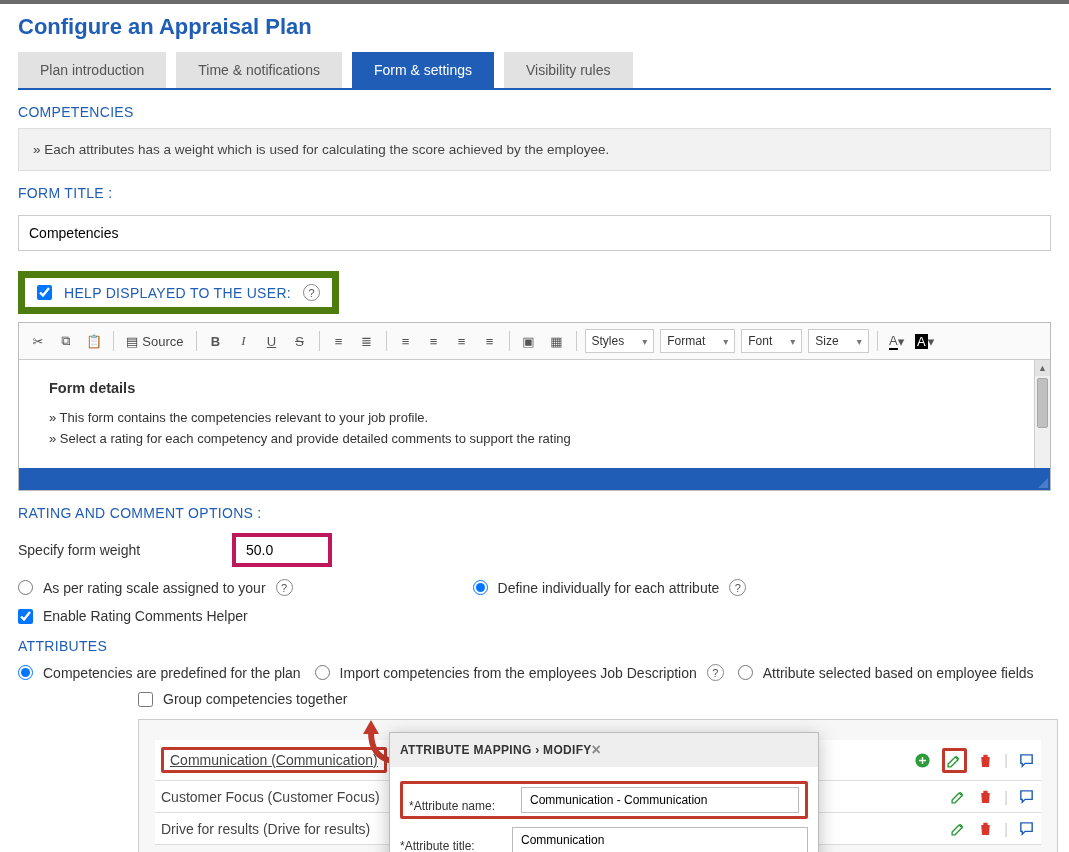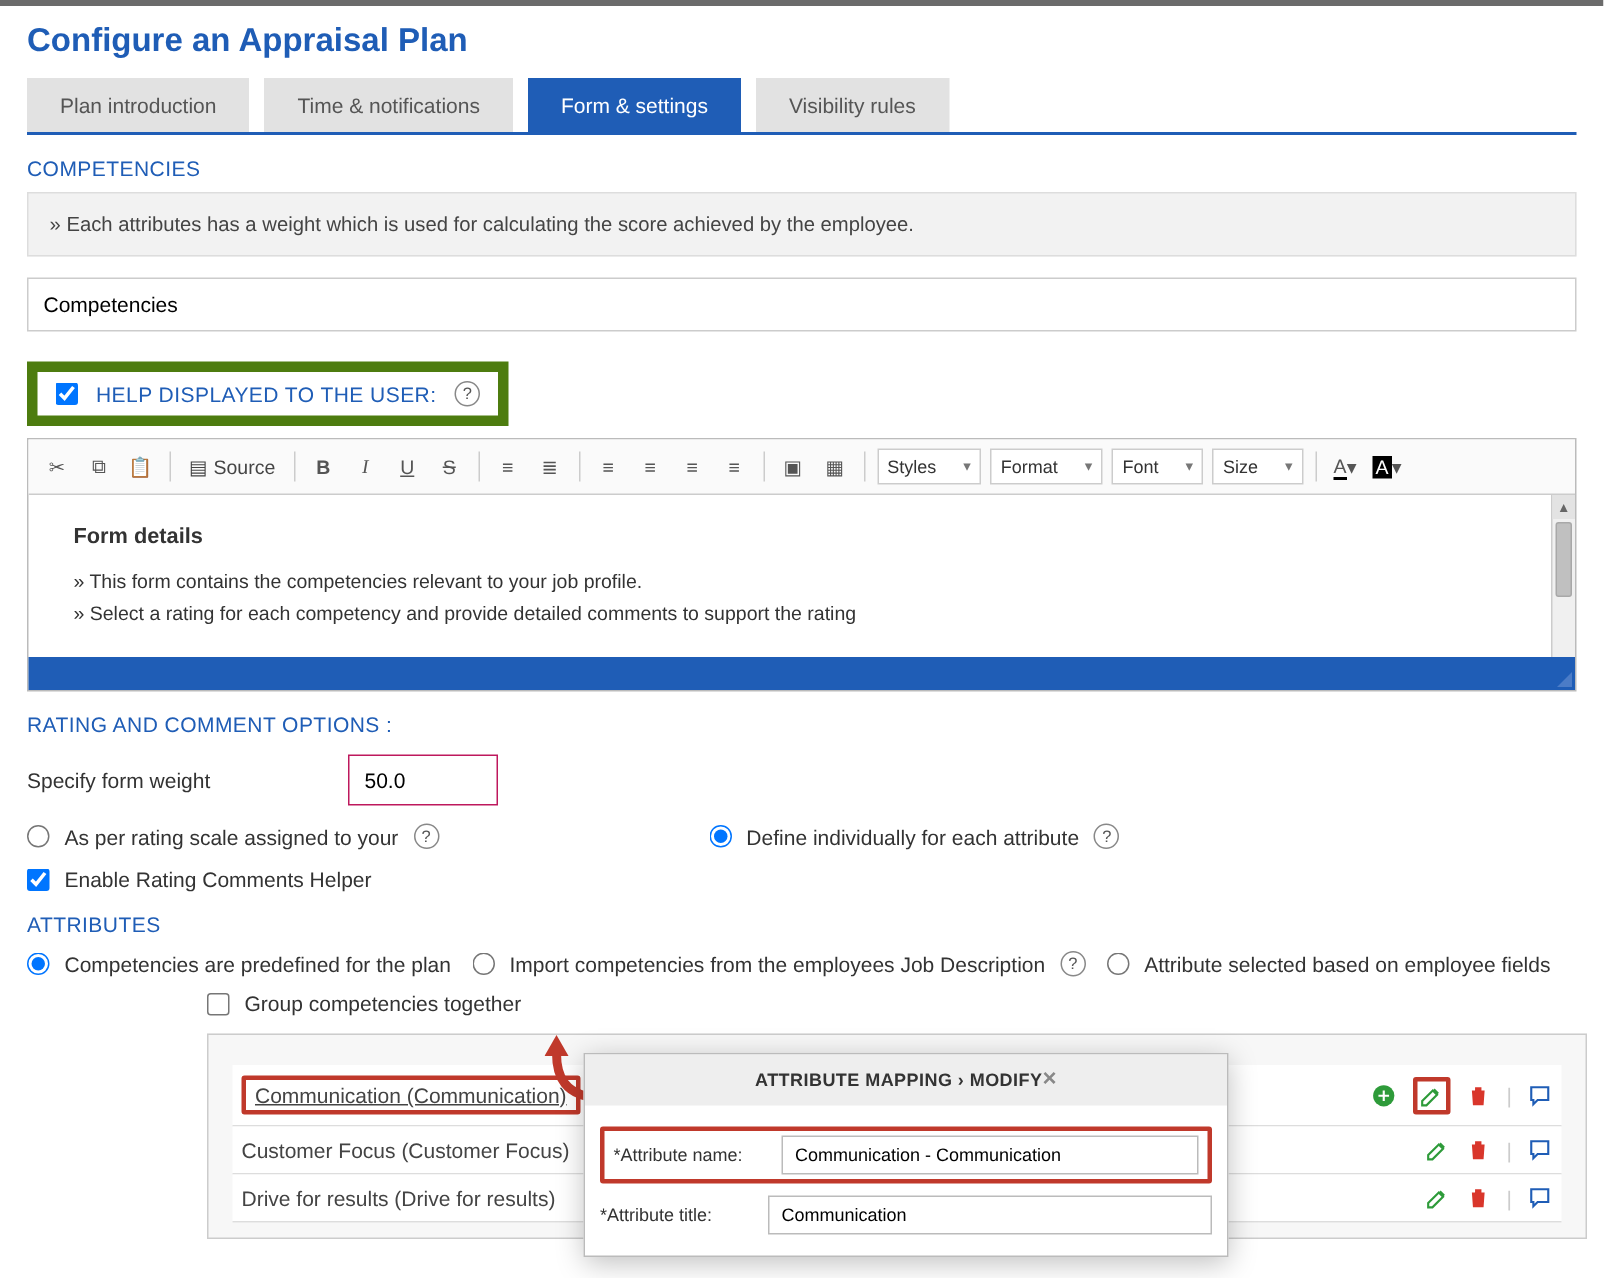--- a/index.html
+++ b/index.html
@@ -27,38 +27,38 @@
 .tb-select::after { content: '▾'; color: #777; font-size: 10px; }
 .editor-body { position: relative; padding: 20px 30px 18px 30px; font-size: 14px; height: 108px; overflow: hidden; }
 .editor-body h4 { font-size: 14.5px; font-weight: 700; margin-bottom: 14px; }
 .editor-body p { margin: 6px 0; color: #333; font-family: Verdana, sans-serif; font-size: 13px; }
 .editor-scroll { position: absolute; right: 0; top: 0; bottom: 0; width: 16px; background: #f0f0f0; border-left: 1px solid #ccc; }
 .scroll-arrow { height: 16px; display:flex; align-items:center; justify-content:center; font-size:9px; color:#666; background:#e3e3e3; }
 .scroll-thumb { margin:2px; height:50px; background:#c0c0c0; border:1px solid #a8a8a8; border-radius:2px; }
 .editor-footer { height: 22px; background: #1f5db6; position: relative; }
 .editor-footer::after { content: ''; position: absolute; right: 2px; bottom: 2px; width: 0; height: 0; border-left: 10px solid transparent; border-bottom: 10px solid #4b7cc7; }
 .row { display: flex; align-items: center; gap: 14px; margin: 12px 0; }
-.num-input { width: 100px; height: 34px; border: 1px solid #be185d; padding: 0 10px; font-size: 14px; }
+.num-input { width: 100px; height: 34px; border: 4px solid #be185d; padding: 0 10px; font-size: 14px; }
 .radio, .chk { width: 15px; height: 15px; }
 .opt-label { font-size: 14px; color: #333; }
 .attrs-row { display: flex; align-items: center; gap: 14px; margin: 10px 0; flex-wrap: wrap; }
 .sub-indent { margin-left: 120px; display: flex; align-items: center; gap: 10px; }
 .table-area { margin-left: 120px; margin-top: 12px; border: 1px solid #ccc; background: #f7f7f7; padding: 20px 16px 10px 16px; position: relative; width: 920px; }
 .attr-row { display: flex; align-items: center; justify-content: space-between; padding: 7px 6px; border-bottom: 1px solid #ddd; background: #fff; font-size: 14px; }
 .attr-row .name { flex: 1; color: #444; }
 .attr-row .wt { width: 80px; text-align: right; color: #444; padding-right: 120px; }
 .attr-row .actions { display: flex; gap: 10px; align-items: center; }
 .icon-edit, .icon-del, .icon-comment, .icon-add { width: 17px; height: 17px; cursor: pointer; }
 .hl-red { border: 3px solid #c0392b; border-radius: 2px; }
 .hl-name { display:inline-block; padding:2px 6px;text-decoration:underline; }
 .modal { position: absolute; left: 250px; top: 12px; width: 430px; background: #fff; border: 1px solid #bbb; box-shadow: 0 4px 18px rgba(0,0,0,.25); font-size: 12.5px; }
-.modal-head { display: flex; align-items: center; justify-content: center; background: #eee; padding: 8px 10px; font-weight: 700; font-size: 12px; letter-spacing: .3px; color: #333; }
+.modal-head { display: flex; align-items: center; justify-content: flex-start; background: #eee; padding: 8px 10px; font-weight: 700; font-size: 12px; letter-spacing: .3px; color: #333; }
 .modal-head .close { color: #888; cursor: pointer; font-size: 16px; }
 .modal-body { padding: 6px 10px; }
-.modal-row { display: flex; align-items: center; gap: 12px; margin: 8px 0; }
+.modal-row { display: flex; align-items: flex-end; gap: 12px; margin: 8px 0; }
 .modal-row label { width: 100px; font-size: 12px; color: #333; }
 .modal-row input { flex: 1; height: 26px; border: 1px solid #bbb; padding: 0 8px; font-size: 12px; }
 .modal-name-row { border: 3px solid #c0392b; padding: 3px 6px; border-radius: 2px; }
 .arrow-svg { position: absolute; left: 224px; top: -2px; width: 44px; height: 52px; pointer-events:none; }
 .edit-hl { border: 3px solid #c0392b; padding: 1px; border-radius: 2px; display:inline-flex; }
 </style>
 </head>
 <body>
 
 <div class="page">
@@ -69,20 +69,21 @@
     <div class="tab">Time &amp; notifications</div>
     <div class="tab active">Form &amp; settings</div>
     <div class="tab">Visibility rules</div>
   </div>
 
   <div class="section-heading">COMPETENCIES</div>
   <div class="help-box">
     <div class="line">» Each attributes has a weight which is used for calculating the score achieved by the employee.</div>
   </div>
 
+  <div class="section-heading">FORM TITLE :</div>
   <div class="field-row">
     <input class="text-input" value="Competencies" style="">
   </div>
 
   <div class="help-displayed-box">
     <input type="checkbox" checked="" class="chk" style="">
     <span class="lbl">HELP DISPLAYED TO THE USER:</span>
     <span class="qmark">?</span>
   </div>
 

